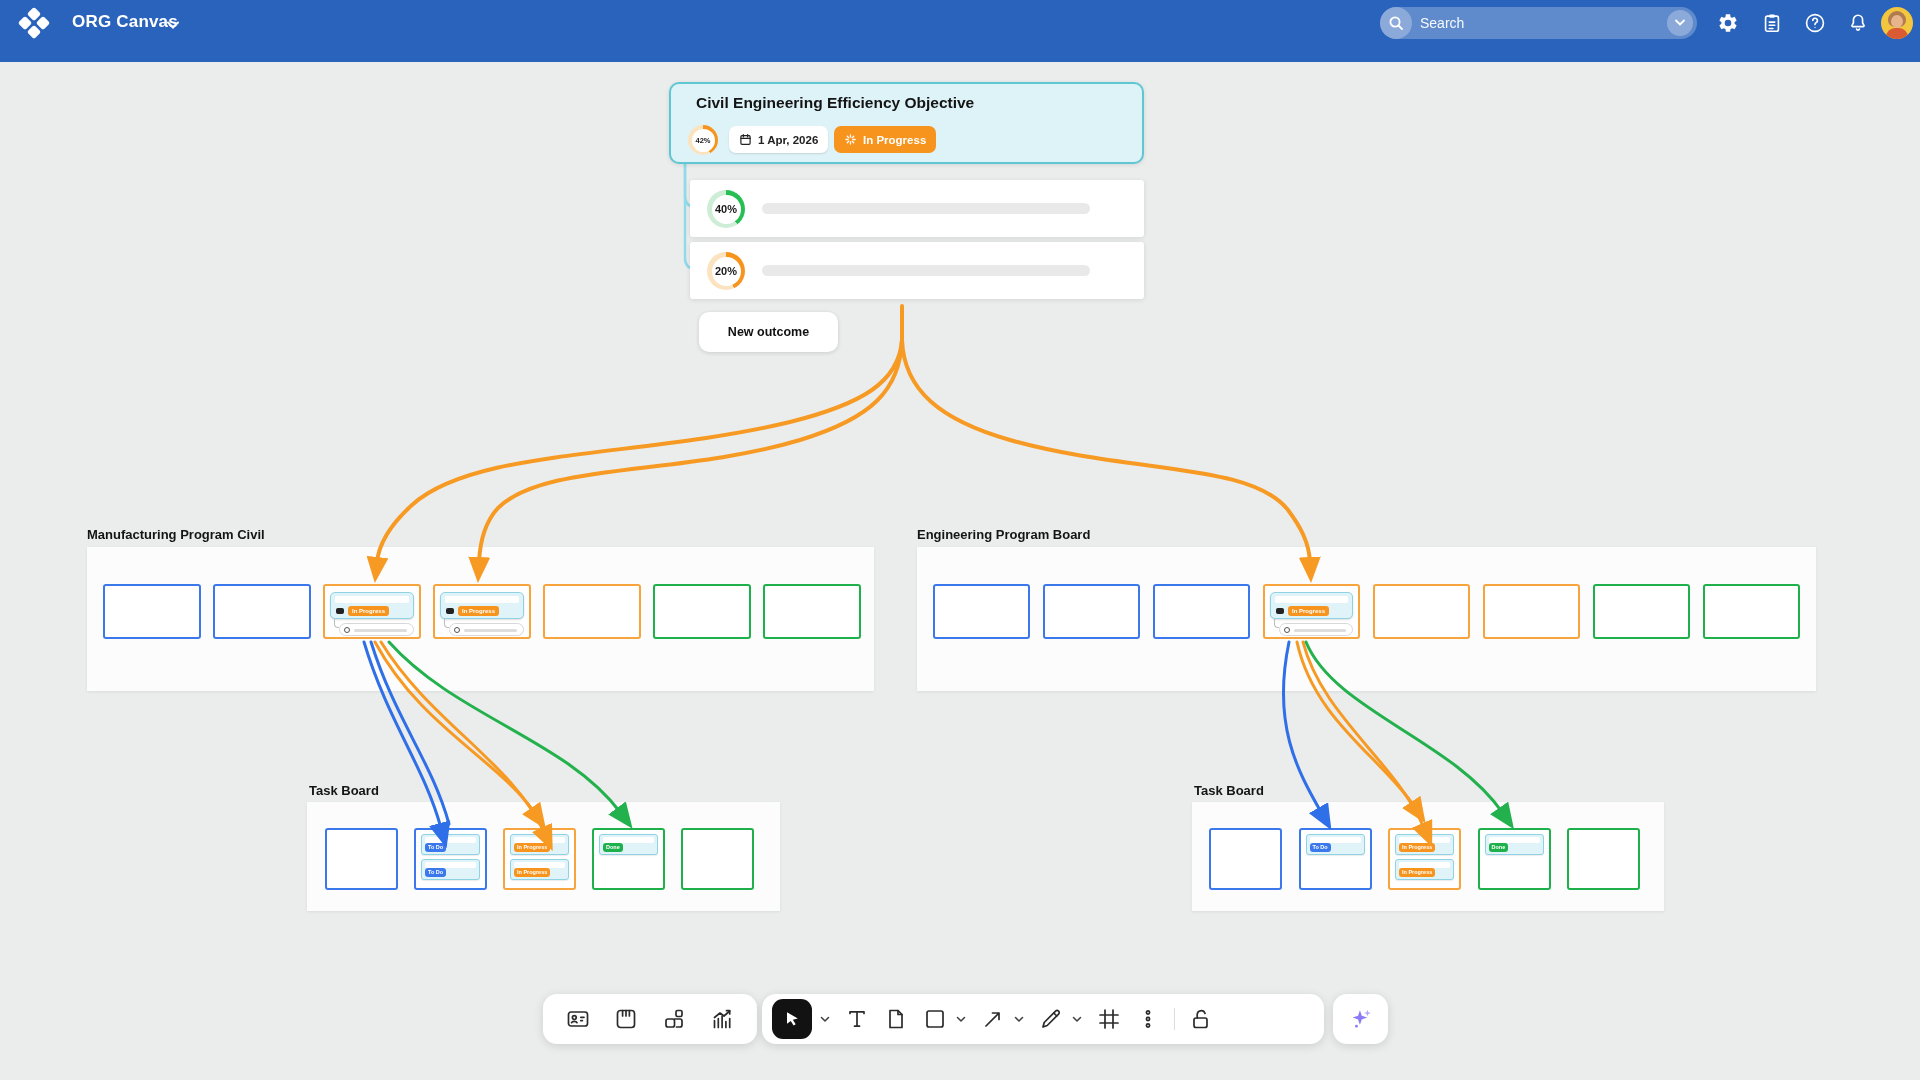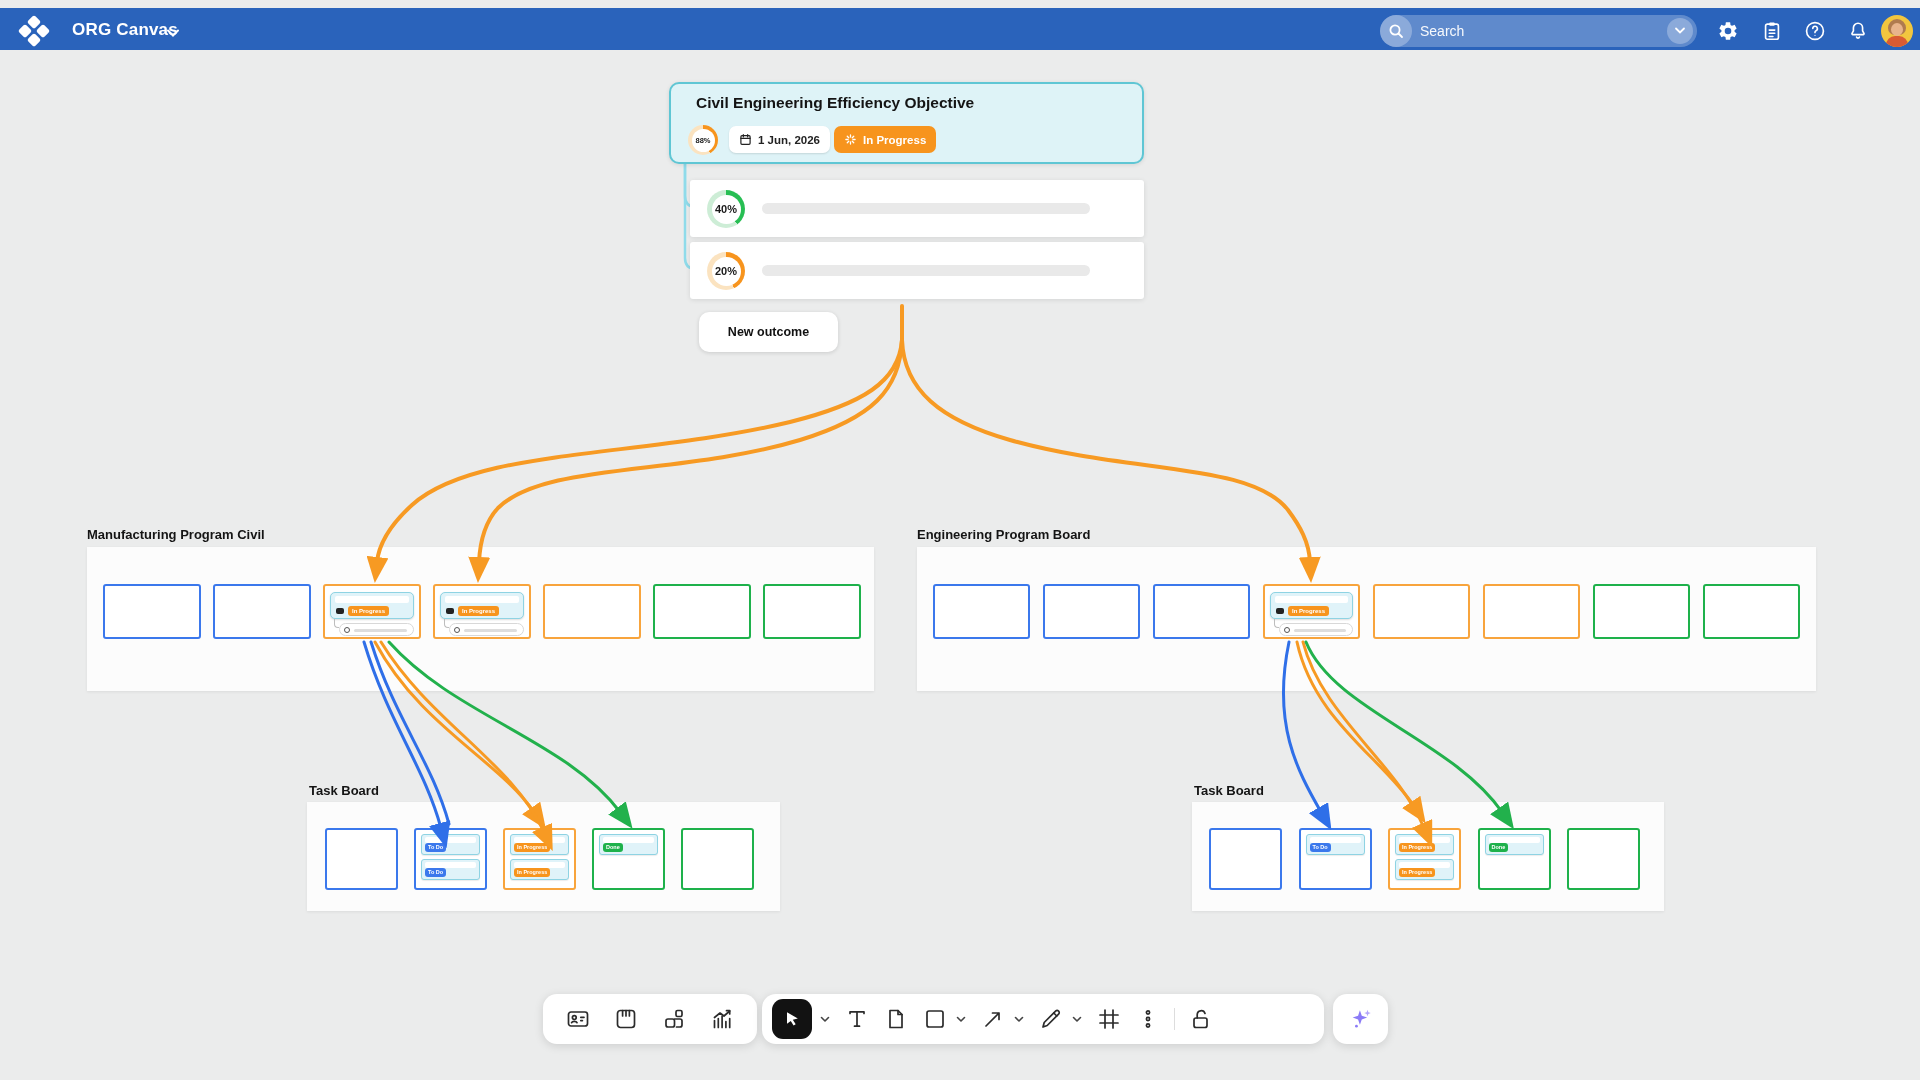--- a/index.html
+++ b/index.html
@@ -1,21 +1,21 @@
 <!DOCTYPE html>
 <html><head>
 <meta charset="utf-8">
 <style>
   html,body{margin:0;padding:0;width:1920px;height:1080px;overflow:hidden;
     font-family:"Liberation Sans",sans-serif;background:#EBECEC;}
   *{box-sizing:border-box;}
   #canvas{position:relative;width:1920px;height:1080px;}
 
   
-  #topbar{position:absolute;left:0;top:8px;width:1920px;height:42px;background:#2A63BB;z-index:10;
+  #topbar{position:absolute;left:0;top:0;width:1920px;height:62px;background:#2A63BB;z-index:10;
     display:flex;align-items:center;}
   #logo{position:absolute;left:20px;top:9px;width:28px;height:28px;}
   #logo i{position:absolute;width:10px;height:10px;background:#fff;transform:rotate(45deg);border-radius:2px;}
   #logo i:nth-child(1){left:9px;top:0;}
   #logo i:nth-child(2){left:0;top:9px;}
   #logo i:nth-child(3){left:18px;top:9px;}
   #logo i:nth-child(4){left:9px;top:18px;}
   #appTitle{position:absolute;left:72px;top:12px;color:#fff;font-size:17px;font-weight:700;letter-spacing:.2px;}
   #appChev{position:absolute;left:166px;top:16px;}
   #searchBar{position:absolute;left:1380px;top:7px;width:317px;height:32px;border-radius:16px;
@@ -217,28 +217,28 @@
     <span id="avatar">
       <span class="hair"></span>
         <span class="face"></span>
         <span class="body"></span>
     </span>
   </header>
 
   <div id="objCard">
     <div id="objTitle">Civil Engineering Efficiency Objective</div>
     <div class="ring ring-sm" style="--p: 42;">
-      <span class="hole">88%</span>
+      <span class="hole">42%</span>
     </div>
     <div class="chip" id="dateChip">
       <svg width="13" height="13" viewBox="0 0 24 24" stroke="#222" fill="none" stroke-width="2.2" stroke-linecap="round">
           <rect x="3.5" y="5" width="17" height="16" rx="2"></rect>
           <path d="M3.5 10h17M8 3v4M16 3v4"></path>
         </svg>
-      <span>1 Jun, 2026</span>
+      <span>1 Apr, 2026</span>
     </div>
     <div class="chip" id="statusChip">
       <svg width="13" height="13" viewBox="0 0 24 24" stroke="#fff" fill="none" stroke-width="2.4" stroke-linecap="round">
           <path d="M12 3.5v4M12 16.5v4M3.5 12h4M16.5 12h4M6 6l2.8 2.8M15.2 15.2L18 18M18 6l-2.8 2.8M8.8 15.2L6 18"></path>
         </svg>
       <span>In Progress</span>
     </div>
   </div>
 
   <div class="outCard" id="out1">

